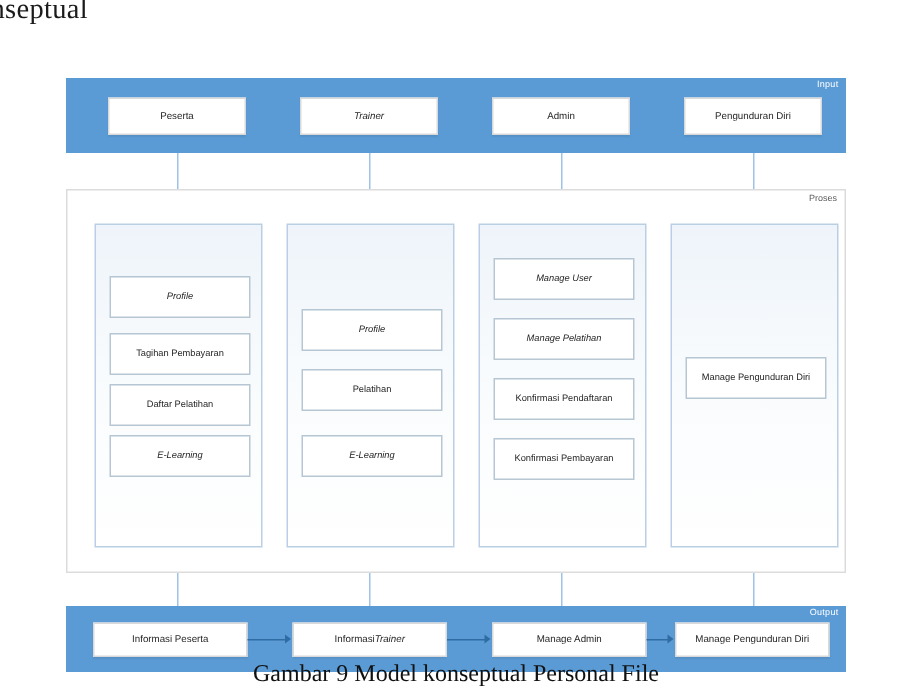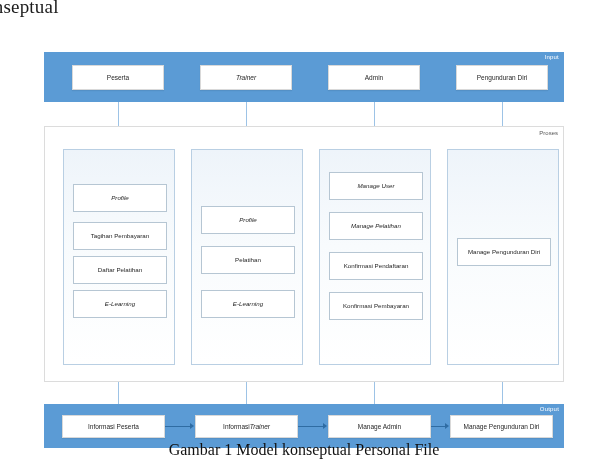--- a/index.html
+++ b/index.html
@@ -259,13 +259,13 @@
     <div class="hline" style="left:121px; top:22px; width:26px;"></div>
     <div class="harrow" style="left:146px; top:19px;"></div>
     <div class="hline" style="left:254px; top:22px; width:26px;"></div>
     <div class="harrow" style="left:279px; top:19px;"></div>
     <div class="hline" style="left:387px; top:22px; width:15px;"></div>
     <div class="harrow" style="left:401px; top:19px;"></div>
   </div>
 
 </div>
 
-<div id="caption">Gambar 1 Model konseptual Personal File</div>
+<div id="caption">Gambar 9 Model konseptual Personal File</div>
 
 </body></html>

